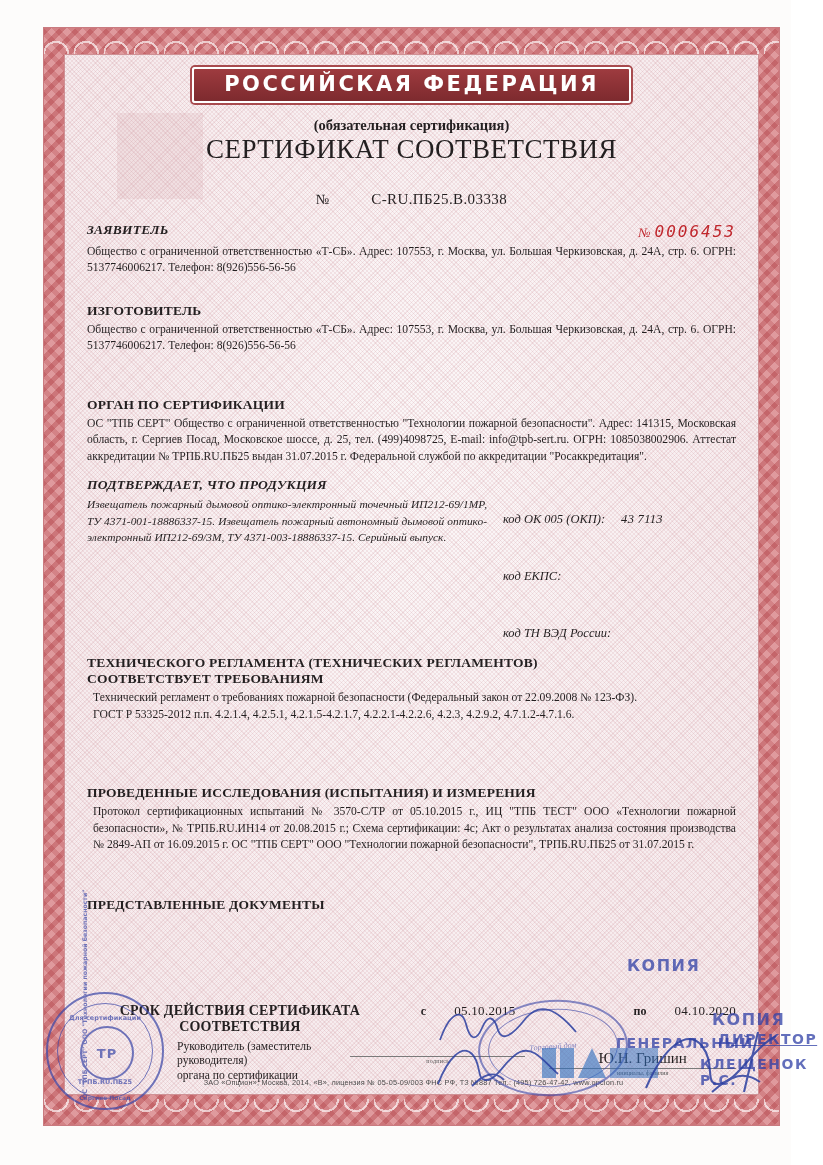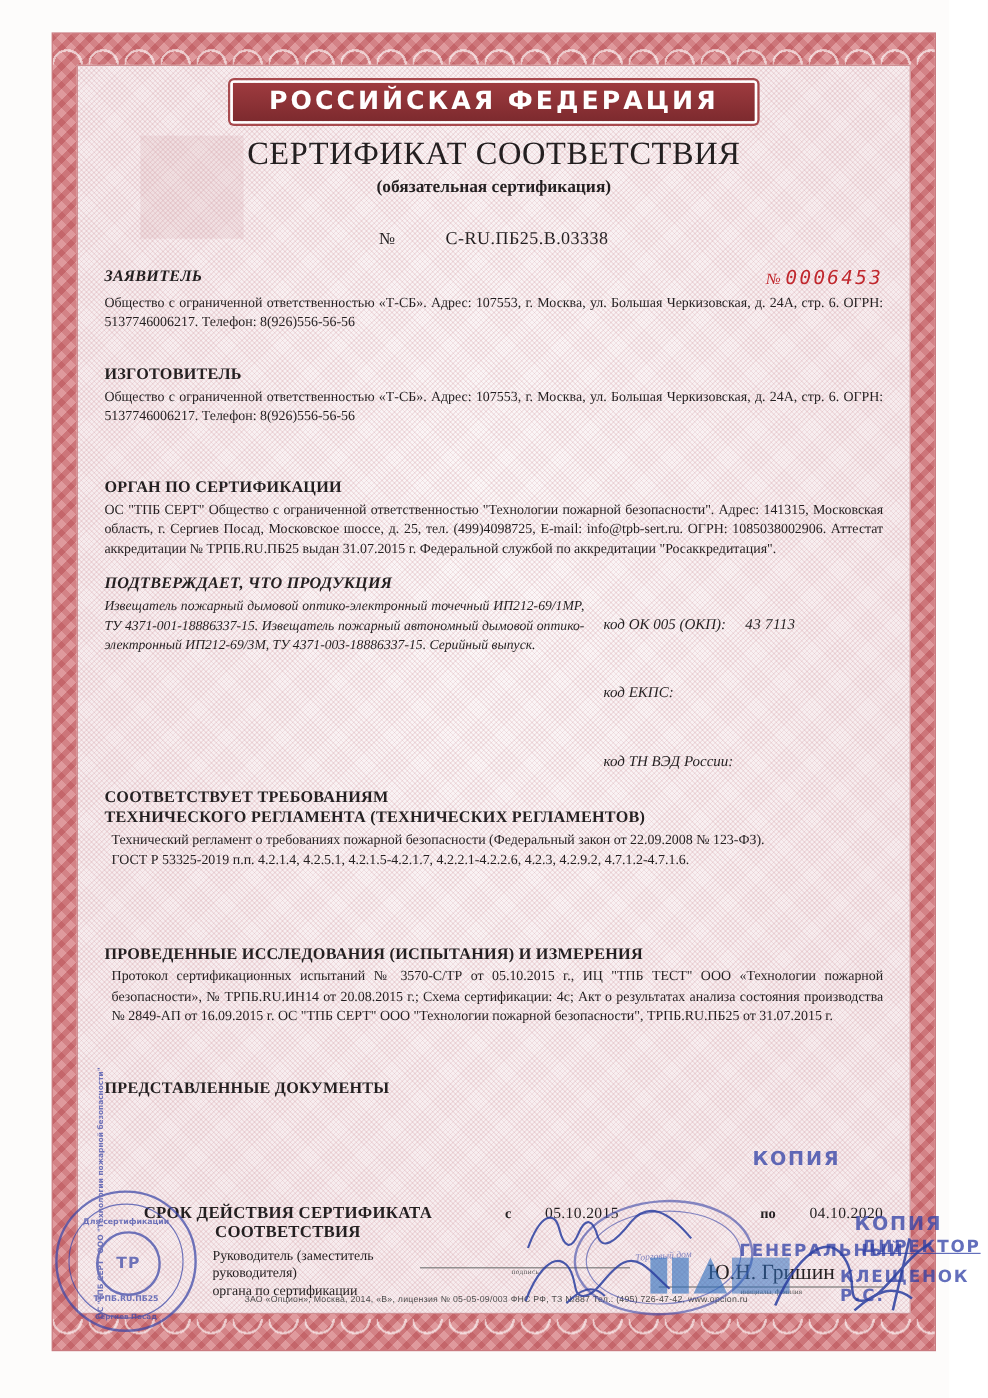--- a/index.html
+++ b/index.html
@@ -150,21 +150,21 @@
   #val-gap { width: 74px; }
 
   
   #sign-block { position: absolute; left: 22px; right: 22px; top: 985px; }
   .sign-row { display: flex; align-items: flex-start; margin-bottom: 8px; gap: 24px; }
   .sign-left { width: 270px; padding-left: 90px; font-size: 11.6px; line-height: 1.25; color: #231f20; }
   .sign-mid { flex: 1; position: relative; padding-top: 16px; }
   .sign-line { border-bottom: 1px solid #7a7a7a; width: 175px; }
   .sign-cap { font-size: 6px; color: #5a5a5a; letter-spacing: .3px; margin-top: 1px; text-align: center; width: 175px; }
   .sign-right { width: 225px; position: relative; padding-top: 10px; }
-  .sign-name { font-size: 18px; color: #231f20; text-align: center; }
+  .sign-name { font-size: 15px; color: #231f20; text-align: center; }
   .sign-nameline { border-bottom: 1px solid #7a7a7a; margin-top: 1px; }
   .sign-cap2 { font-size: 6px; color: #5a5a5a; text-align: center; margin-top: 1px; }
 
   
   #footer-line {
     position: absolute; left: 4px; right: 0; bottom: 7px;
     text-align: center;
     font-size: 7.3px; color: #4b4b4b;
     font-family: "Liberation Sans", sans-serif;
     letter-spacing: .2px;
@@ -250,22 +250,22 @@
       <div id="watermark-square"></div>
 
       <div id="plaque-wrap">
         <div id="plaque">
           <div id="plaque-title">РОССИЙСКАЯ ФЕДЕРАЦИЯ</div>
         </div>
       </div>
 
       <div class="content">
 
+        <div id="sub-title">(обязательная сертификация)</div>
         <div id="main-title">СЕРТИФИКАТ СООТВЕТСТВИЯ</div>
-        <div id="sub-title">(обязательная сертификация)</div>
 
         <div id="number-row">
           <span id="number-symbol">№</span>
           <span id="cert-number">C-RU.ПБ25.В.03338</span>
         </div>
 
         <div class="section">
           <div class="sec-head-row">
             <div class="sec-head">ЗАЯВИТЕЛЬ</div>
             <div>
@@ -303,24 +303,24 @@
               <div class="code-spacer"></div>
               <div class="code-row">
                 <span class="code-label">код ТН ВЭД России:</span>
                 <span class="code-value"></span>
               </div>
             </div>
           </div>
         </div>
 
         <div class="section" style="margin-top:14px;">
+          <div class="sec-head" id="regl-head2">ТЕХНИЧЕСКОГО РЕГЛАМЕНТА (ТЕХНИЧЕСКИХ РЕГЛАМЕНТОВ)</div>
           <div class="sec-head">СООТВЕТСТВУЕТ ТРЕБОВАНИЯМ</div>
-          <div class="sec-head" id="regl-head2">ТЕХНИЧЕСКОГО РЕГЛАМЕНТА (ТЕХНИЧЕСКИХ РЕГЛАМЕНТОВ)</div>
           <div class="sec-body" style="padding-left:6px;">Технический регламент о требованиях пожарной безопасности (Федеральный закон от 22.09.2008 № 123-ФЗ).</div>
-          <div class="sec-body" style="padding-left:6px;margin-top:0;">ГОСТ Р 53325-2019 п.п. 4.2.1.4, 4.2.5.1, 4.2.1.5-4.2.1.7, 4.2.2.1-4.2.2.6, 4.2.3, 4.2.9.2, 4.7.1.2-4.7.1.6.</div>
+          <div class="sec-body" style="padding-left:6px;margin-top:0;">ГОСТ Р 53325-2012 п.п. 4.2.1.4, 4.2.5.1, 4.2.1.5-4.2.1.7, 4.2.2.1-4.2.2.6, 4.2.3, 4.2.9.2, 4.7.1.2-4.7.1.6.</div>
         </div>
 
         <div class="section" style="margin-top:62px;">
           <div class="sec-head">ПРОВЕДЕННЫЕ ИССЛЕДОВАНИЯ (ИСПЫТАНИЯ) И ИЗМЕРЕНИЯ</div>
           <div class="sec-body just" style="padding-left:6px;">Протокол сертификационных испытаний № 3570-С/ТР от 05.10.2015 г., ИЦ "ТПБ ТЕСТ" ООО «Технологии пожарной безопасности», № ТРПБ.RU.ИН14 от 20.08.2015 г.; Схема сертификации: 4с; Акт о результатах анализа состояния производства № 2849-АП от 16.09.2015 г. ОС "ТПБ СЕРТ" ООО "Технологии пожарной безопасности", ТРПБ.RU.ПБ25 от 31.07.2015 г.</div>
         </div>
 
         <div class="section" style="margin-top:44px;">
           <div class="sec-head">ПРЕДСТАВЛЕННЫЕ ДОКУМЕНТЫ</div>
           <div class="sec-body"></div>

